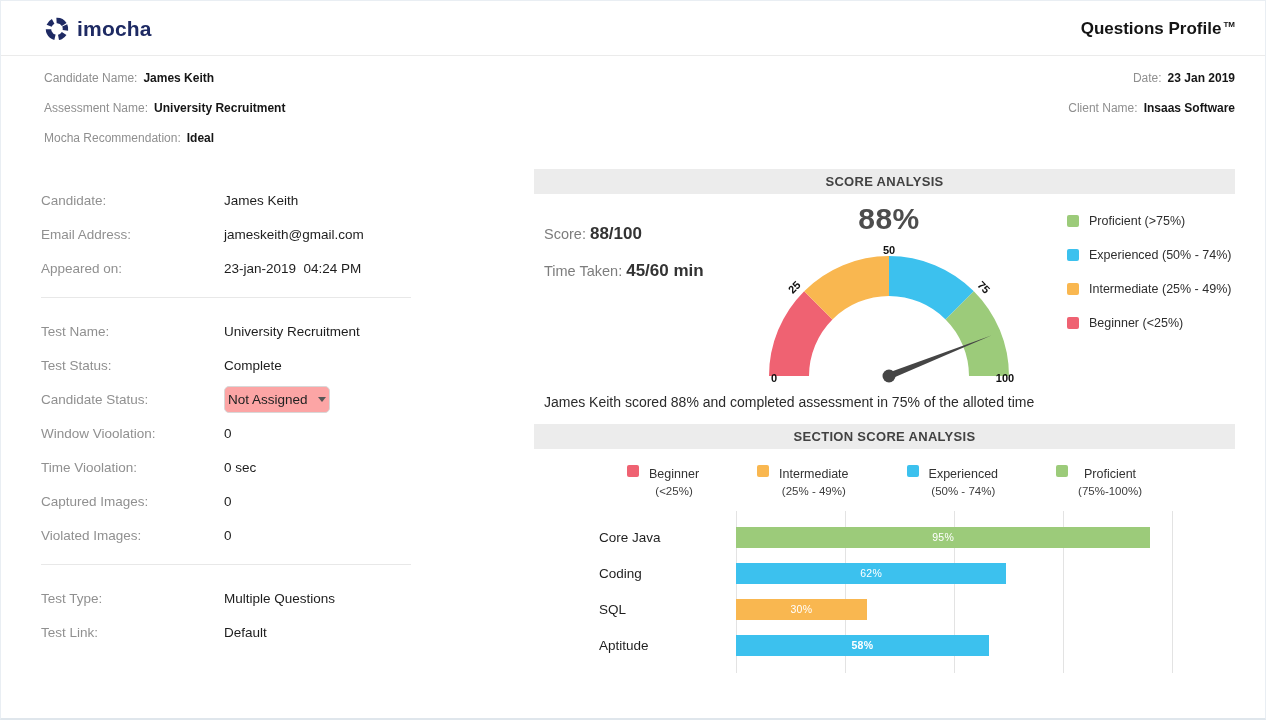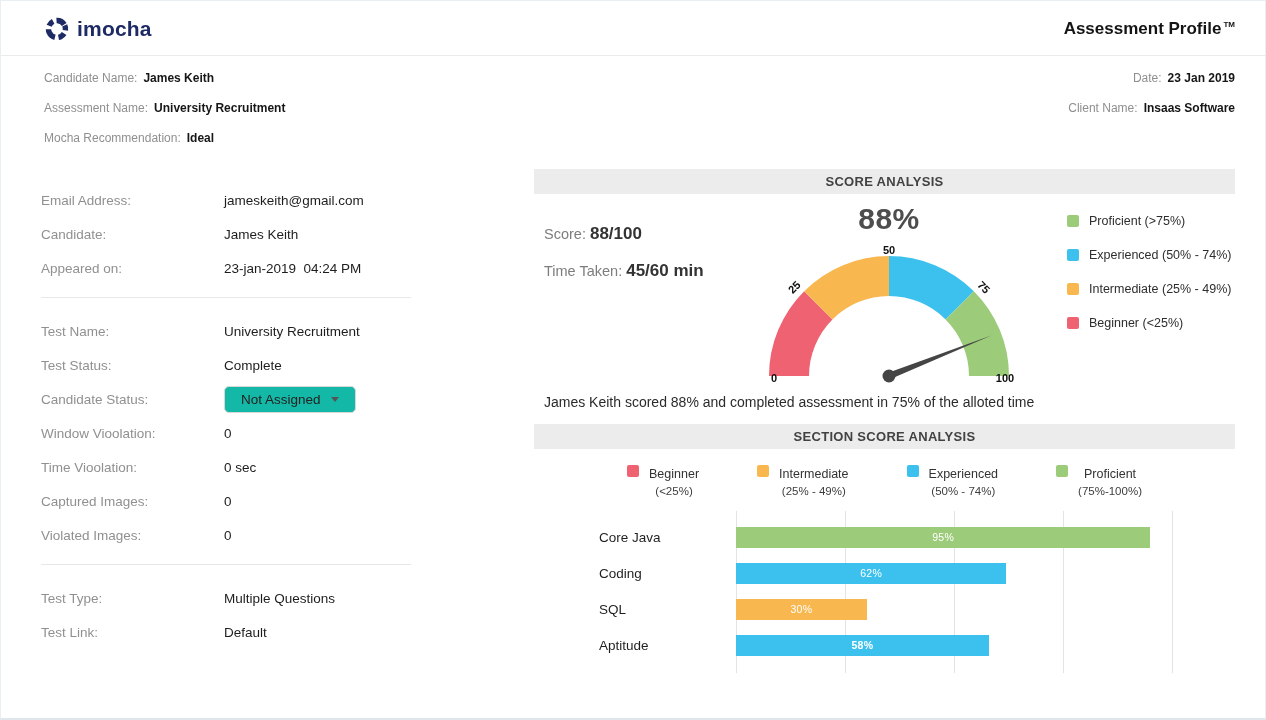--- a/index.html
+++ b/index.html
@@ -28,21 +28,21 @@
 
   .panel-header { background:#ececec; padding:5px 12px; font-size:13px; font-weight:700; color:#424242; letter-spacing:.3px; }
   .panel-header.centered { text-align:center; }
 
   
   .details-group { padding:14px 0 2px 7px; }
   .detail-row { display:flex; align-items:center; min-height:34px; font-size:13.5px; }
   .detail-label { flex:0 0 183px; color:#909090; }
   .detail-value { color:#1d1d1d; font-weight:500; }
   .divider { border-top:1px solid #e8e8e8; margin:10px 14px 2px 7px; }
-  .dropdown { display:inline-flex; align-items:center; gap:10px; background:#14b8a6; border:1px solid #d8d8d8; border-radius:5px; padding:5px 16px; font-size:13.5px; font-weight:500; color:#222; cursor:pointer; font-family:inherit; }
+  .dropdown { display:inline-flex; align-items:center; gap:10px; background:#fca5a5; border:1px solid #d8d8d8; border-radius:5px; padding:5px 3px; font-size:13.5px; font-weight:500; color:#222; cursor:pointer; font-family:inherit; }
   .caret { width:0; height:0; border-left:4px solid transparent; border-right:4px solid transparent; border-top:5px solid #555; }
 
   
   .score-body { display:flex; margin-top:8px; }
   .score-left { flex:0 0 205px; padding:22px 0 0 10px; }
   .score-line { font-size:14.5px; color:#7d7d7d; margin-bottom:17px; }
   .score-line b { color:#333; font-size:17px; font-weight:700; margin-left:4px; }
   .gauge-wrap { flex:0 0 300px; text-align:center; }
   .gauge-big { font-size:30px; font-weight:700; color:#4d4d4d; letter-spacing:.5px; }
   .gauge-legend { flex:1; padding:12px 0 0 28px; }
@@ -76,21 +76,21 @@
 <div class="page">
 
   <div class="top-header">
     <div class="logo">
       <svg width="26" height="26" viewBox="0 0 26 26">
         <circle cx="13" cy="13" r="8.5" fill="none" stroke="#1e2a63" stroke-width="5.5" stroke-dasharray="9 3.5 7 3.5 11 3.5 6 3.5" stroke-dashoffset="4" transform="rotate(-25 13 13)"></circle>
       </svg>
       <span class="logo-text">imocha</span>
     </div>
     <div class="app-title">
-      <span>Assessment Profile</span><sup>TM</sup>
+      <span>Questions Profile</span><sup>TM</sup>
     </div>
   </div>
 
   <div class="info-bar">
     <div class="info-left">
       <div class="info-row">
         <span class="info-label">Candidate Name:</span><span class="info-value">James Keith</span>
       </div>
       <div class="info-row">
         <span class="info-label">Assessment Name:</span><span class="info-value">University Recruitment</span>
@@ -108,26 +108,26 @@
       </div>
     </div>
   </div>
 
   <div class="columns">
 
     <div class="left-col">
 
       <div class="details-group">
         <div class="detail-row">
+          <span class="detail-label">Candidate:</span>
+          <span class="detail-value">James Keith</span>
+        </div>
+        <div class="detail-row">
           <span class="detail-label">Email Address:</span>
           <span class="detail-value">jameskeith@gmail.com</span>
-        </div>
-        <div class="detail-row">
-          <span class="detail-label">Candidate:</span>
-          <span class="detail-value">James Keith</span>
         </div>
         <div class="detail-row">
           <span class="detail-label">Appeared on:</span>
           <span class="detail-value">23-jan-2019&nbsp; 04:24 PM</span>
         </div>
       </div>
 
       <div class="divider"></div>
 
       <div class="details-group">

